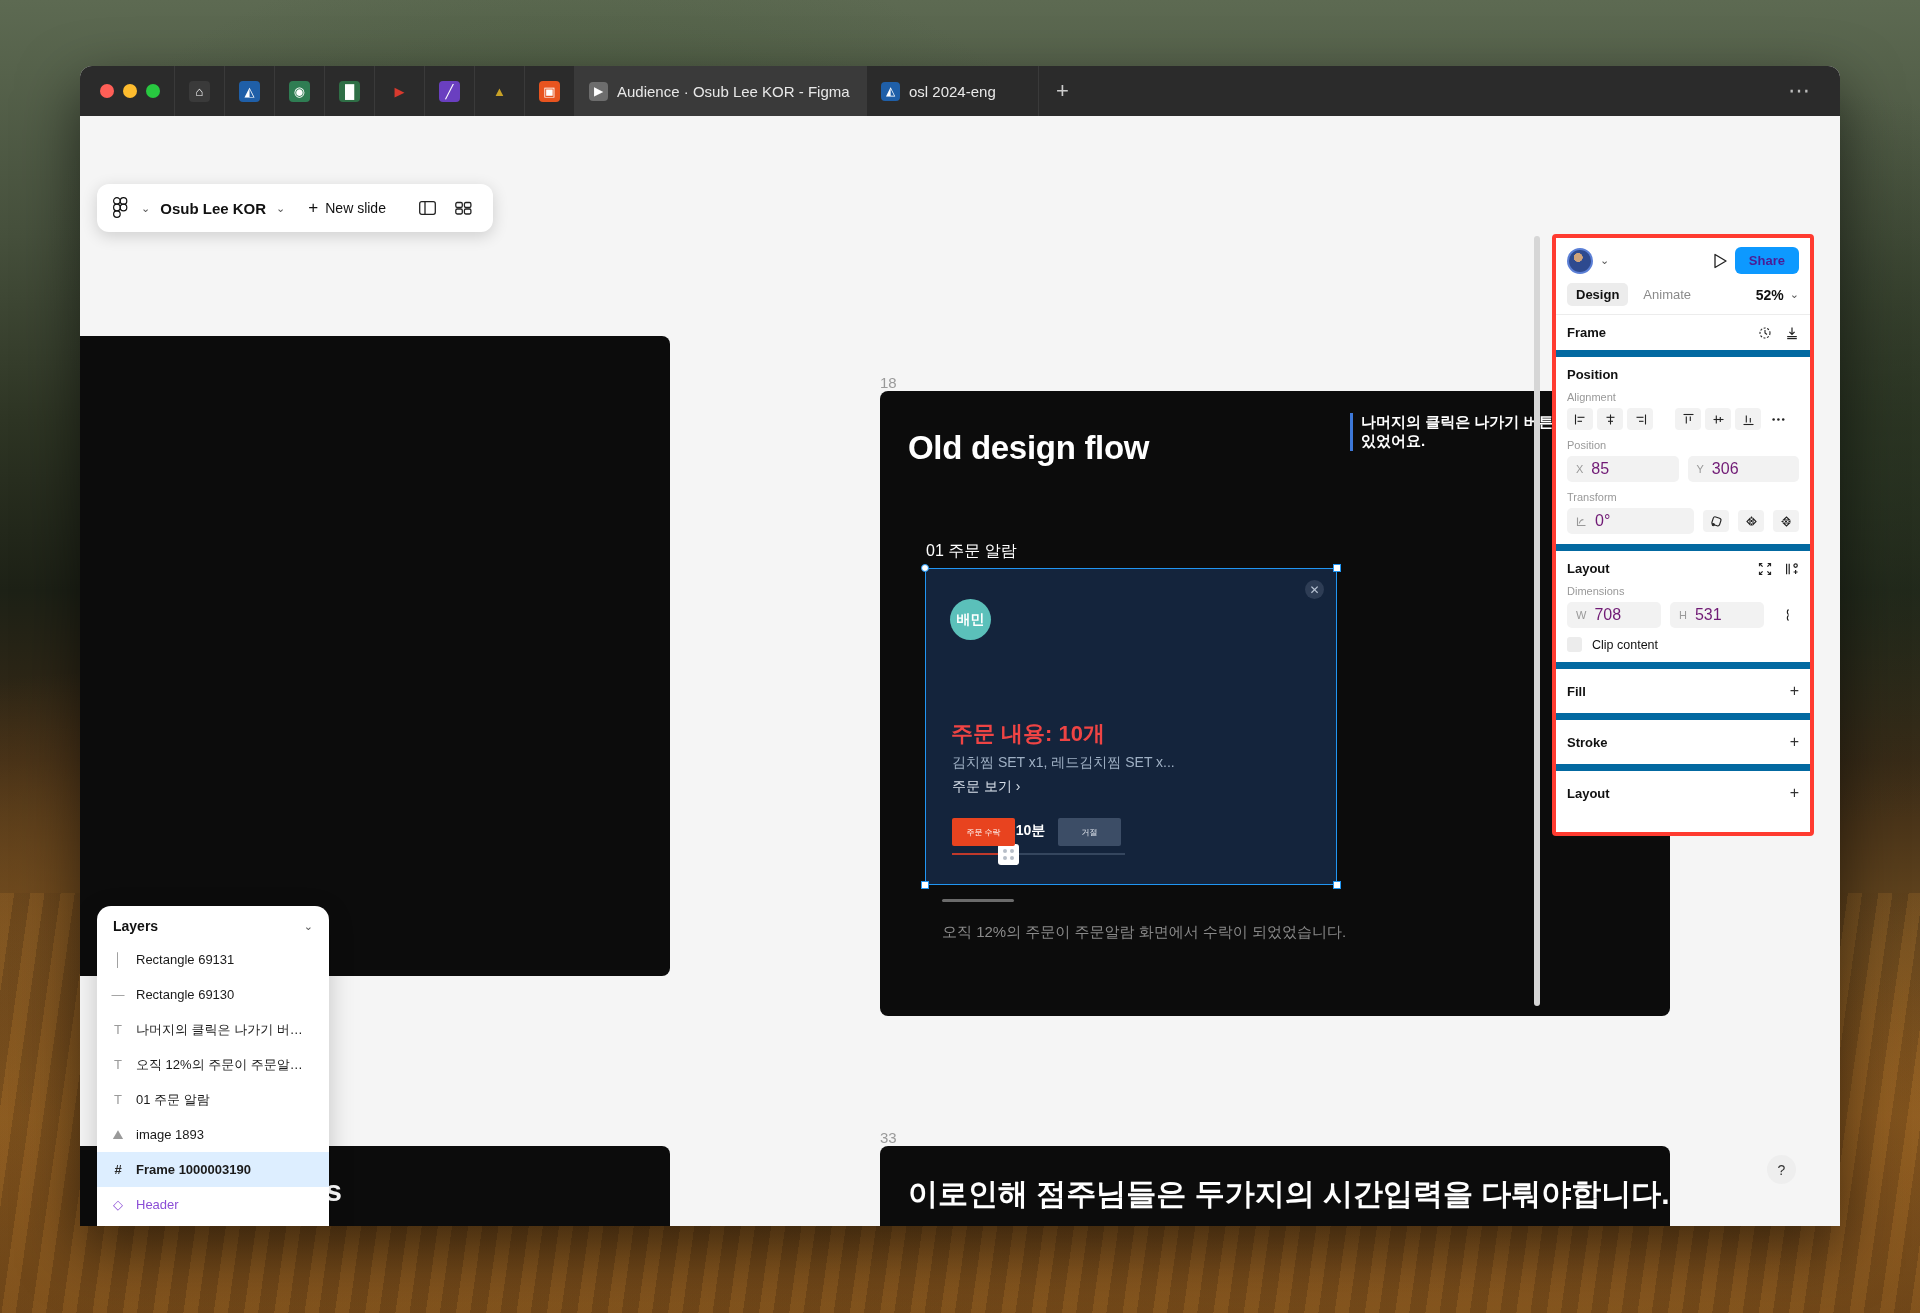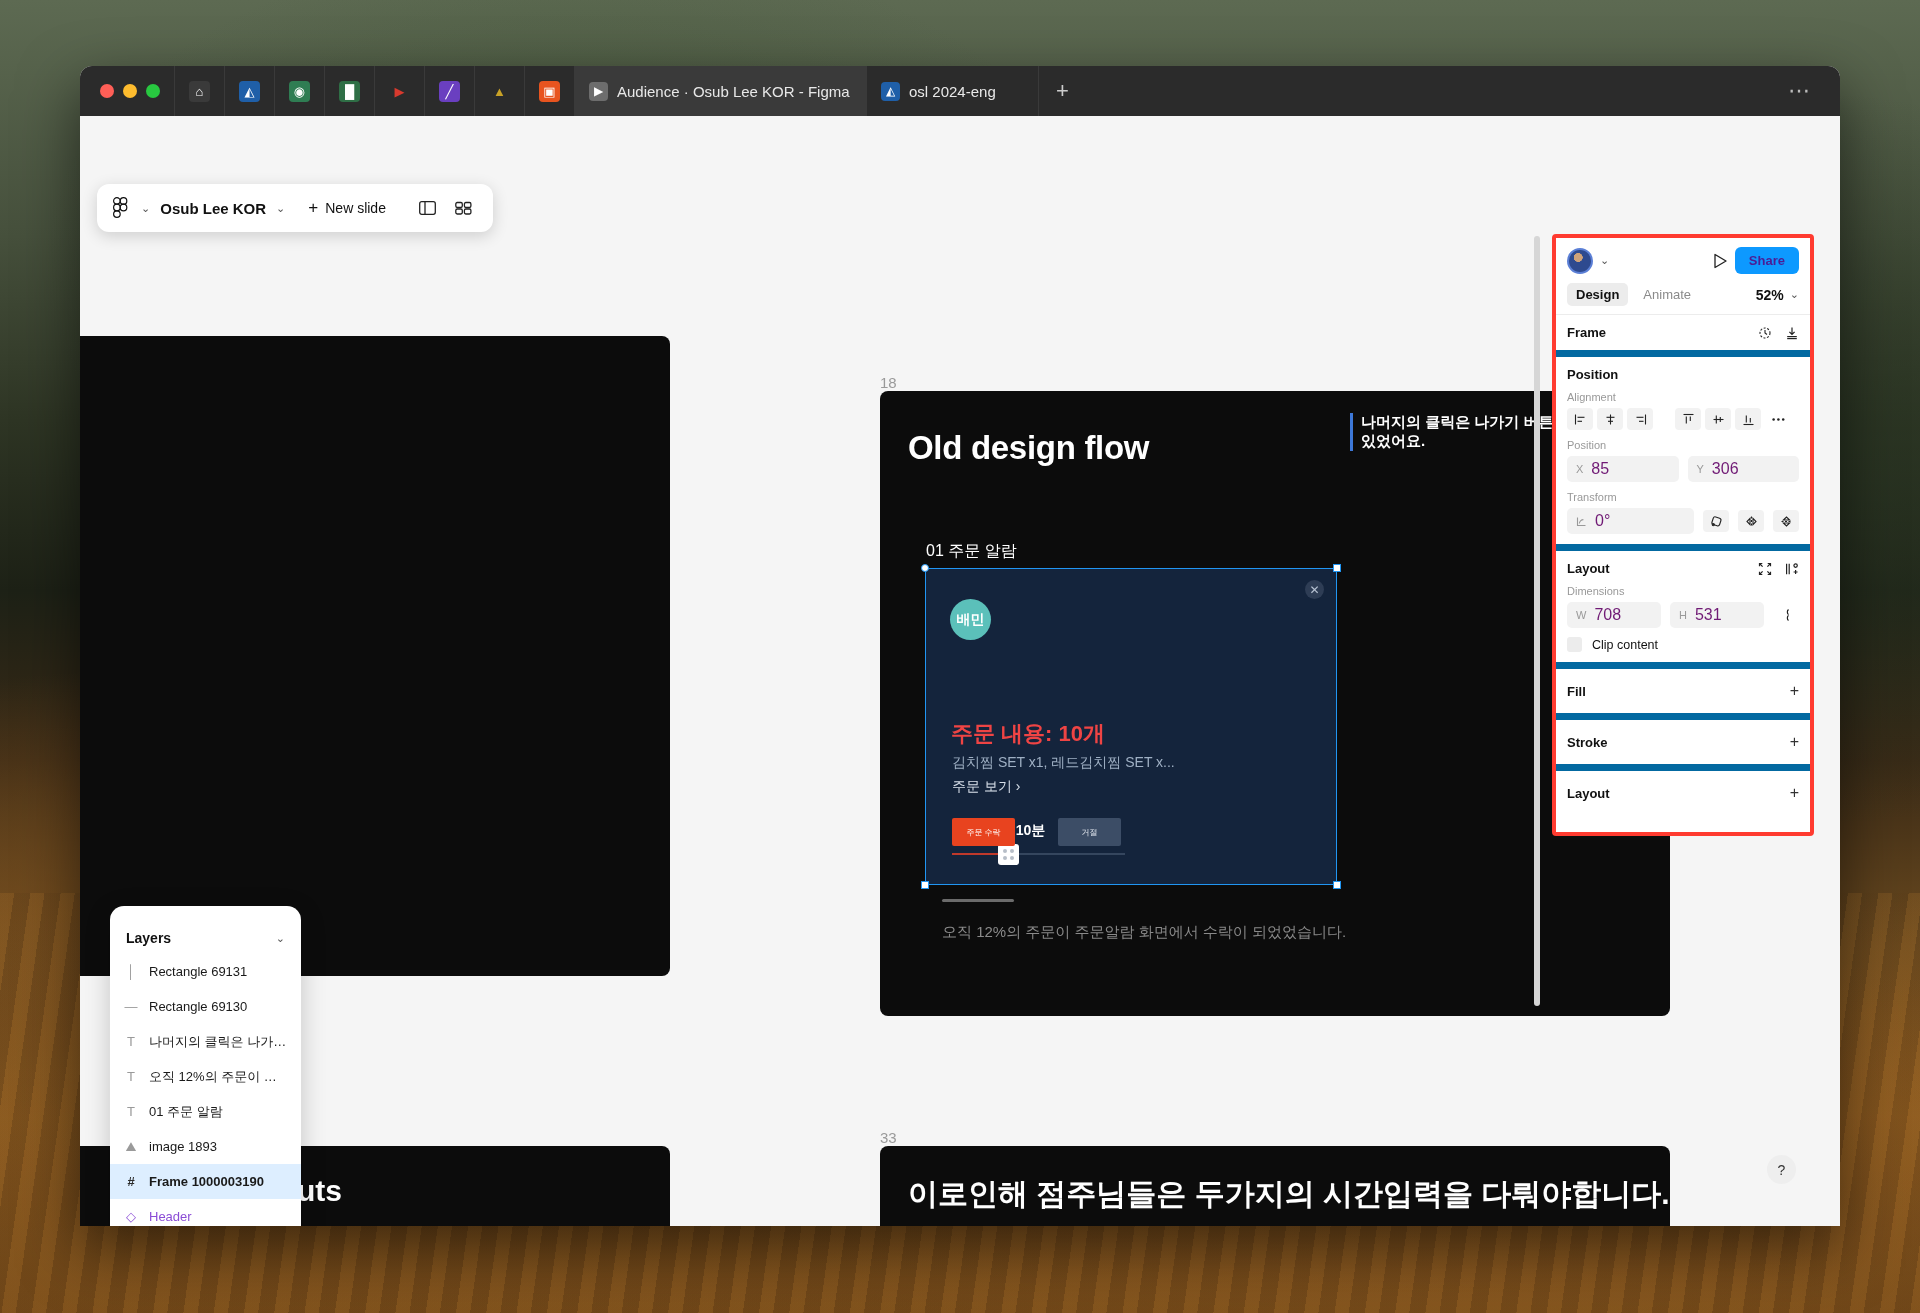--- a/index.html
+++ b/index.html
@@ -149,23 +149,23 @@
   .file-name { font-size: 15px; font-weight: 700; color: #111; }
   .newslide {
     display:flex; align-items:center; gap: 7px; height: 32px; padding: 0 13px;
     border-radius: 7px; font-size: 14px; color: #111; font-weight: 500;
   }
   .viewtoggle { display:flex; align-items:center; gap: 2px; margin-left: 2px; }
   .vt-btn { width: 34px; height: 30px; border-radius: 7px; display:flex;align-items:center;justify-content:center; }
 
   
   #layers {
-    position: absolute; left: 30px; top: 790px; width: 191px; height: 350px;
+    position: absolute; left: 17px; top: 790px; width: 232px; height: 350px;
     background: #fff; border-radius: 14px; box-shadow: 0 6px 26px rgba(0,0,0,.2);
-    padding: 24px 0 10px;
+    padding: 12px 0 10px;
   }
   .layers-head { display:flex; align-items:center; justify-content: space-between; padding: 0 16px 8px; }
   .layers-title { font-size: 14px; font-weight: 700; color: #111; }
   .layer-row { display:flex; align-items:center; gap: 11px; height: 35px; padding: 0 14px; font-size: 13px; color: #1a1a1a; }
   .layer-row.sel { background: #ddeeff; font-weight: 700; }
   .layer-row.comp { color: #8b4dd6; }
   .ly-ico { width: 14px; flex: none; text-align:center; color: #9a9a9a; font-size: 13px; }
   .layer-row.sel .ly-ico { color: #2b2b2b; }
   .layer-row.comp .ly-ico { color: #8b4dd6; }
   .ly-name { white-space: nowrap; overflow: hidden; text-overflow: ellipsis; }

